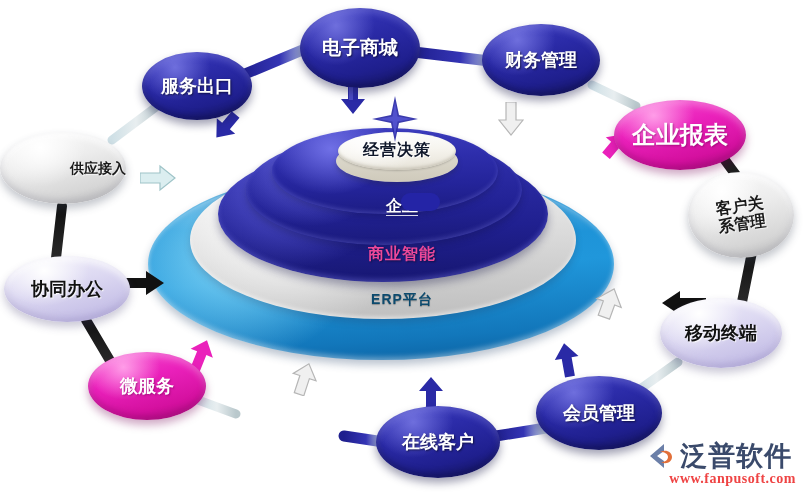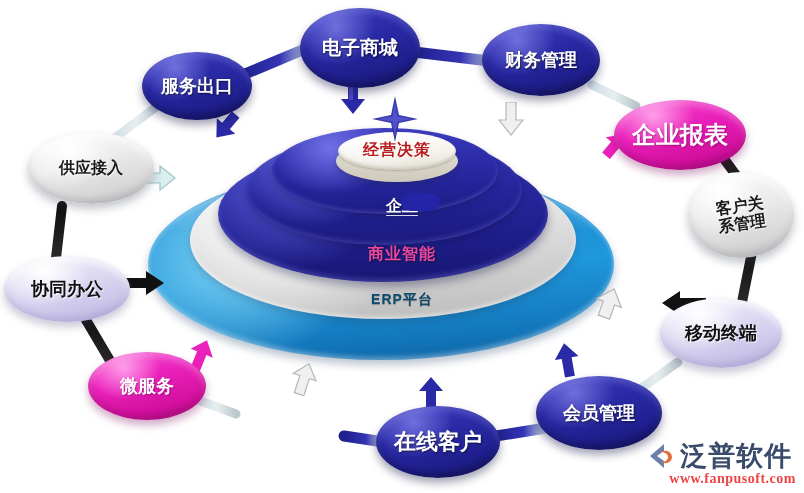--- a/index.html
+++ b/index.html
@@ -107,21 +107,21 @@
     text-align: center;
     left: 0;
     font-weight: bold;
     white-space: nowrap;
   }
   #label-core {
     top: 140px;
     left: 338px; width: 118px;
     font-size: 16px;
     letter-spacing: 1px;
-    color: #b91c1c;
+    color: #0f172a;
     text-shadow: 1px 1px 0 rgba(255,255,255,0.9), -1px -1px 0 rgba(255,255,255,0.5);
   }
   #label-qiye {
     top: 196px; font-size: 16px; color: #ffffff;
     text-shadow: 1px 1px 2px rgba(0,0,0,0.5);
   }
   #label-qiye .txt { border-bottom: 1px solid rgba(255,255,255,0.85); padding-bottom:1px;}
   #redaction {
     position: absolute;
     left: 401px; top: 193px;
@@ -313,21 +313,21 @@
   </div>
 
   <div class="node navy" style="left:482px; top:24px; width:118px; height:72px; font-size:18px;">
     <span class="lbl">财务管理</span>
   </div>
 
   <div class="node magenta" style="left:614px; top:100px; width:132px; height:70px; font-size:24px;">
     <span class="lbl">企业报表</span>
   </div>
 
-  <div class="node silver" style="left:28px; top:132px; width:126px; height:72px; font-size:16px;">
+  <div class="node silver" style="left:0; top:132px; width:126px; height:72px; font-size:14px;justify-content:flex-end;">
     <span class="lbl">供应接入</span>
   </div>
 
   <div class="node silver" style="left:688px; top:172px; width:106px; height:86px; font-size:16px;">
     <span class="lbl" style="white-space:pre-line; transform:rotate(-8deg); display:inline-block;">客户关
 系管理</span>
   </div>
 
   <div class="node lavender" style="left:4px; top:256px; width:126px; height:66px; font-size:18px;">
     <span class="lbl">协同办公</span>
@@ -335,21 +335,21 @@
 
   <div class="node lavender" style="left:660px; top:298px; width:122px; height:70px; font-size:18px;">
     <span class="lbl">移动终端</span>
   </div>
 
   <div class="node magenta" style="left:88px; top:352px; width:118px; height:68px; font-size:18px;">
     <span class="lbl">微服务</span>
   </div>
 
 
-  <div class="node navy" style="left:376px; top:406px; width:124px; height:72px; font-size:22px;">
+  <div class="node navy" style="left:376px; top:406px; width:124px; height:72px; font-size:18px;">
     <span class="lbl">在线客户</span>
   </div>
 
   <div class="node navy" style="left:536px; top:376px; width:126px; height:74px; font-size:18px;">
     <span class="lbl">会员管理</span>
   </div>
 
   <svg class="arrow" style="left:340px; top:84px; width:26px; height:30px;" viewBox="0 0 26 30">
     <path d="M8,0 L18,0 L18,15 L25,15 L13,30 L1,15 L8,15 Z" fill="#2a2aa6"></path>
     <path d="M9,1 L13,1 L13,16 L9,16 Z" fill="#6a6ae0" opacity="0.5"></path>

